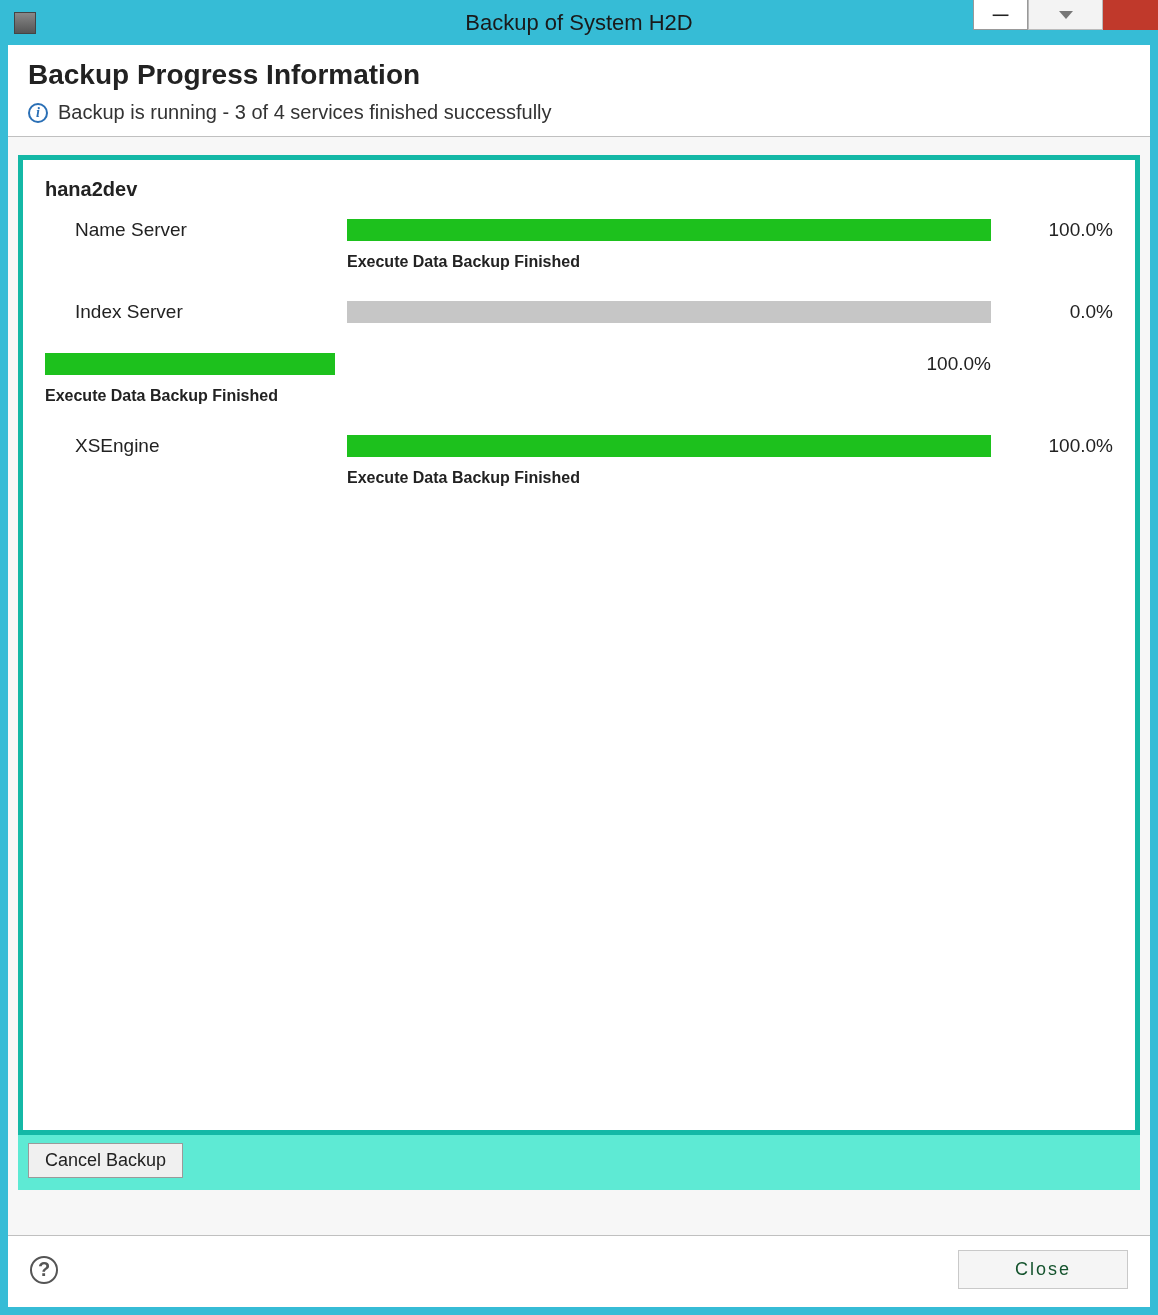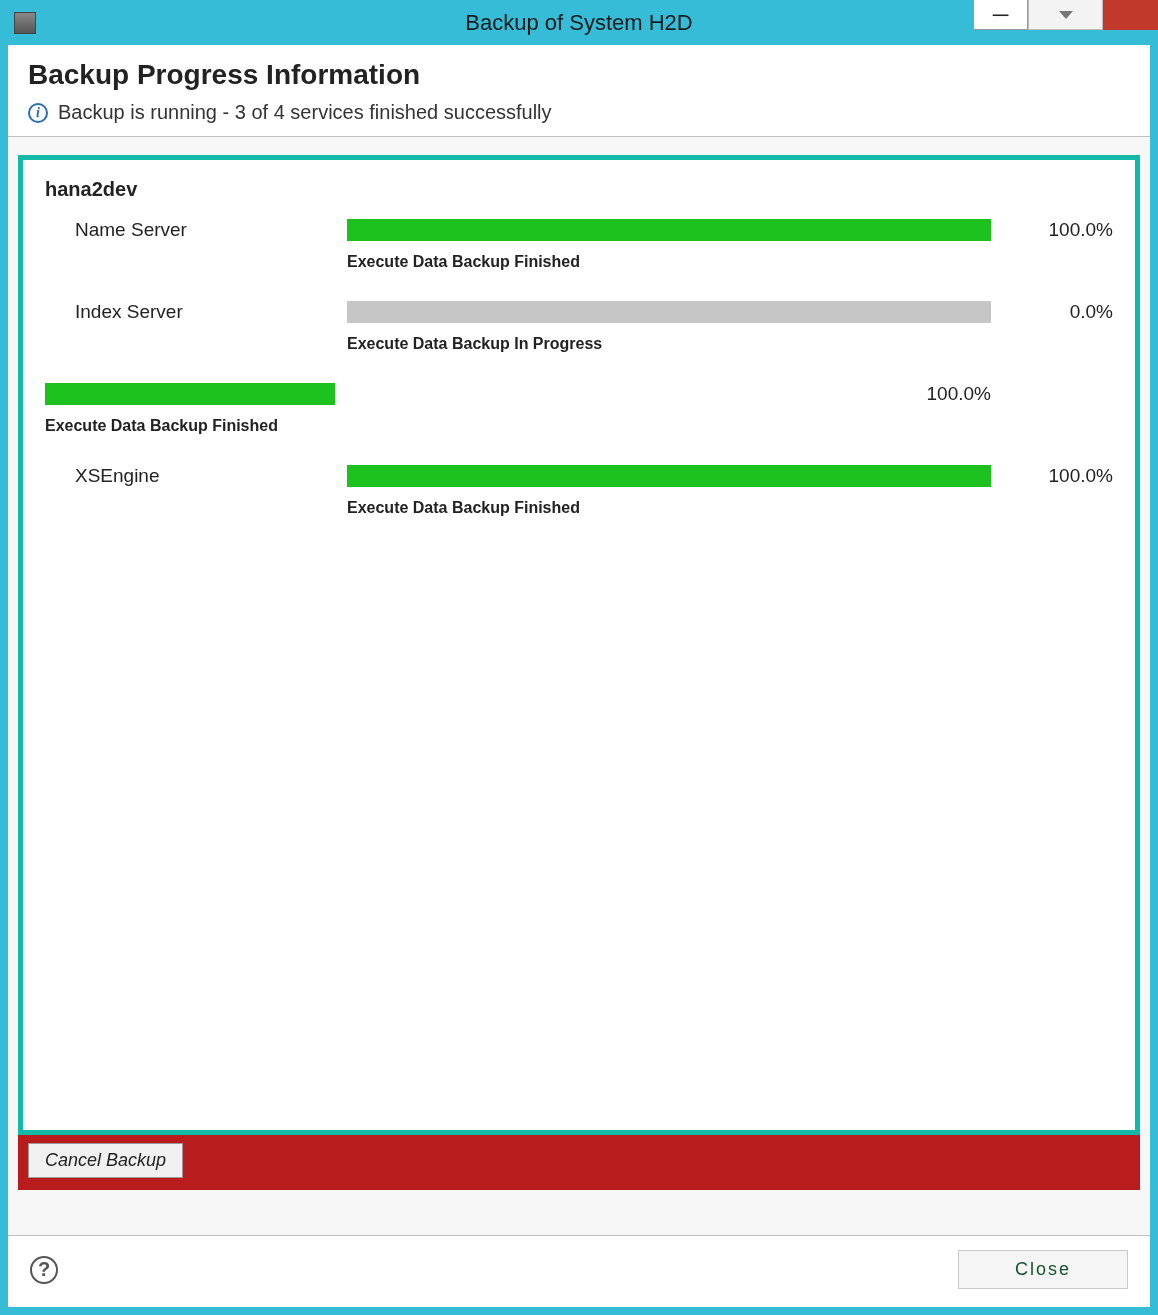--- a/index.html
+++ b/index.html
@@ -161,22 +161,21 @@
     font-weight:bold;
   }
   .pct {
     text-align:right;
     font-size:19px;
   }
 
   
   .cancel-area {
     padding: 8px 10px 12px 10px;
-    background:#b91c1c;
-    font-style:italic;
+    background:#5eead4;
   }
   .btn {
     display:inline-block;
     min-width:150px;
     padding:6px 16px;
     background:#f0f0f0;
     border:1px solid #9a9a9a;
     font-size:18px;
     text-align:center;
     cursor:pointer;
@@ -250,21 +249,20 @@
               <div class="bar-status">Execute Data Backup Finished</div>
             </div>
             <div class="pct">100.0%</div>
           </div>
           <div class="service-row">
             <div class="service-name">Index Server</div>
             <div class="bar-cell">
               <div class="bar">
                 <div class="bar-fill" style="width: 0%; background: rgb(29, 193, 29);"></div>
               </div>
-              <div class="bar-status">Execute Data Backup In Progress</div>
             </div>
             <div class="pct">0.0%</div>
           </div>
           <div class="service-row">
             <div class="bar-cell">
               <div class="bar">
                 <div class="bar-fill" style="width: 100%; background: rgb(29, 193, 29);"></div>
               </div>
               <div class="bar-status">Execute Data Backup Finished</div>
             </div>

